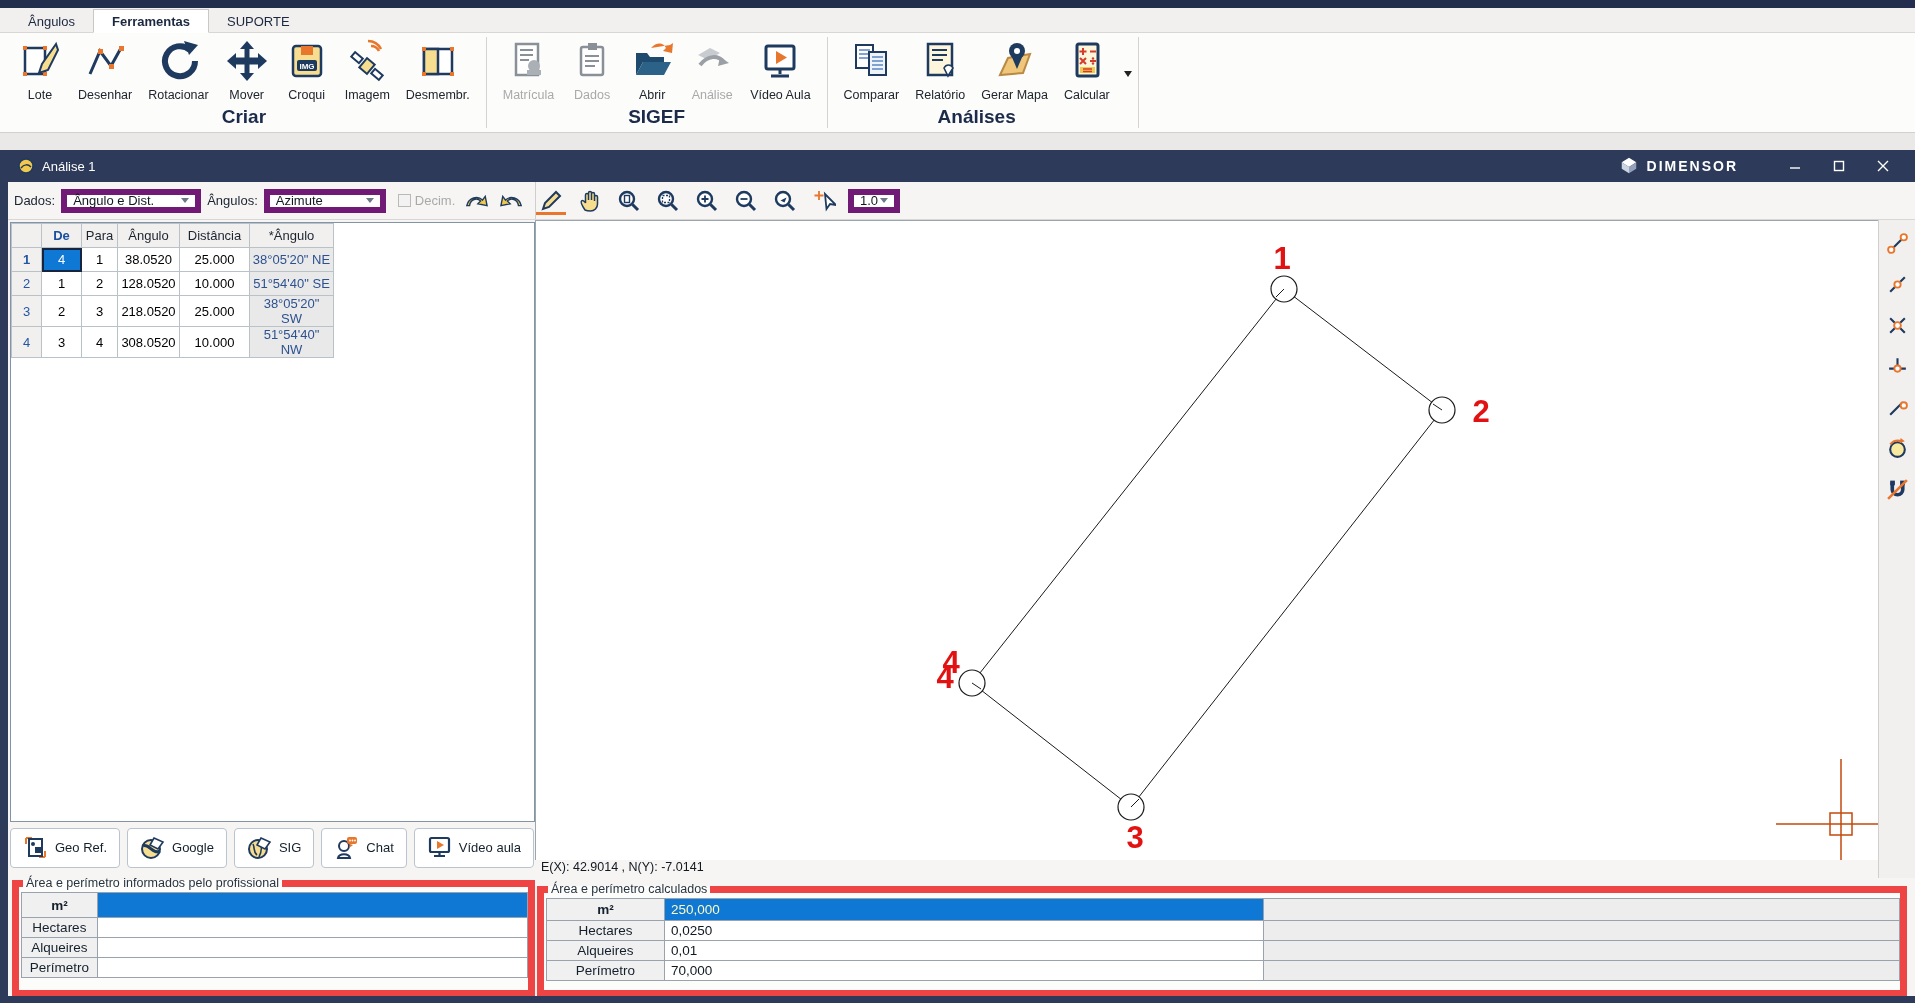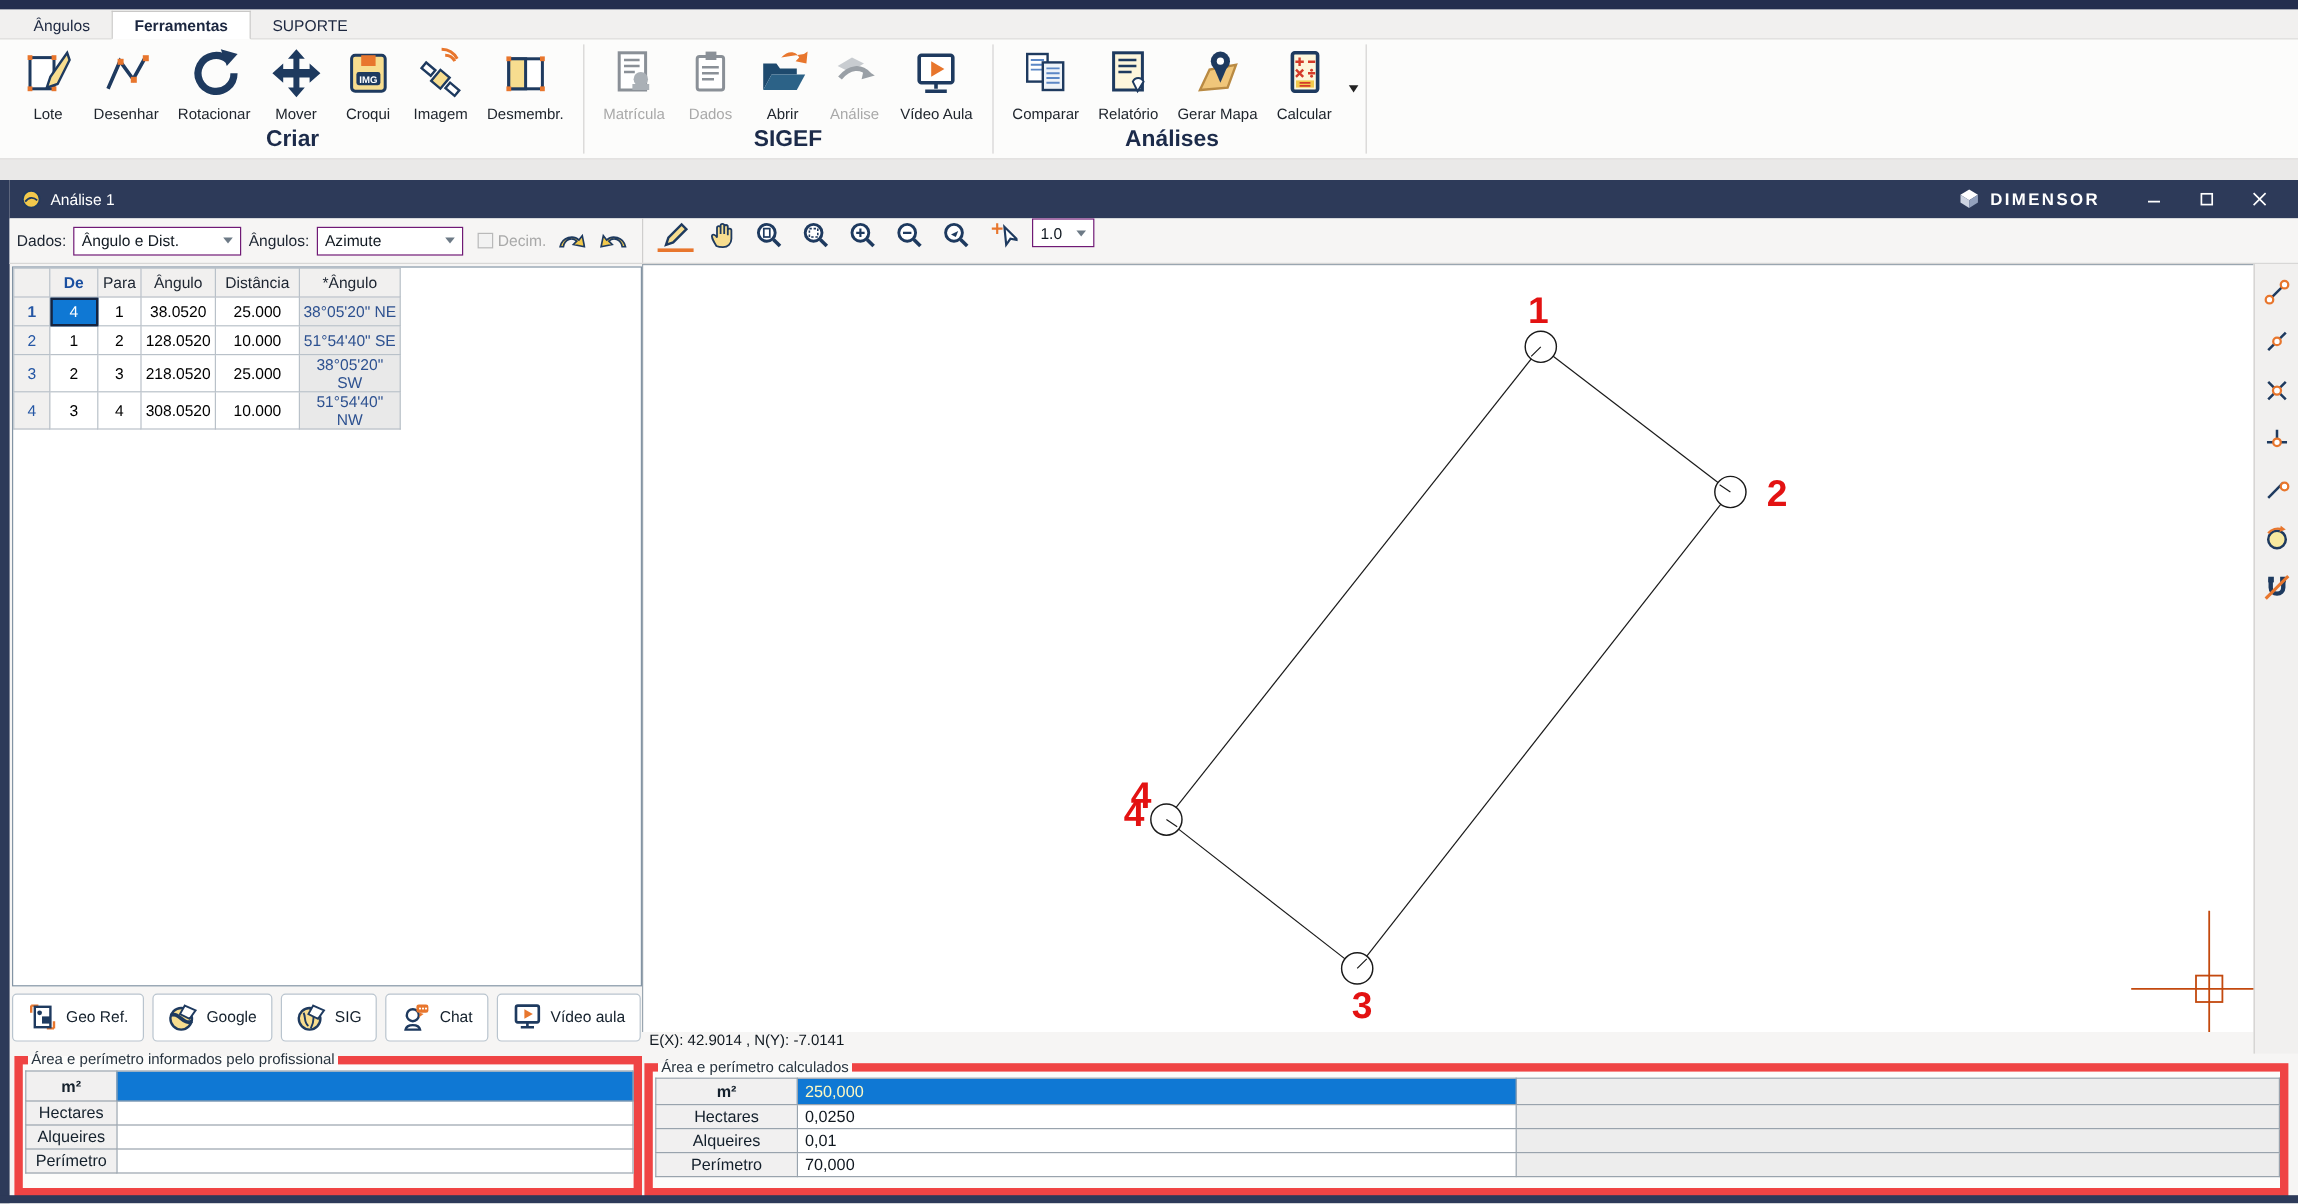--- a/index.html
+++ b/index.html
@@ -24,30 +24,30 @@
   .rsep { width:1px; background:#d4d3d2; margin:4px 4px; }
   .roverflow { align-self:center; margin:0 2px 18px 2px; width:0; height:0; border-left:4px solid transparent; border-right:4px solid transparent; border-top:6px solid #222; }
 
   .gap-strip { position:absolute; left:0; top:133px; width:1915px; height:17px; background:#eae9e8; }
 
   
   .doc { position:absolute; left:0; top:150px; width:1915px; height:853px; background:#f6f5f4; border-left:8px solid #2d3a59; }
   .doc-titlebar { position:absolute; left:0; top:0; width:1907px; height:32px; background:#2d3a59; display:flex; align-items:center; padding:0 10px; }
   .doc-title { color:#fff; font-size:13px; margin-left:8px; }
   .tb-right { margin-left:auto; display:flex; align-items:center; gap:0; }
-  .brand { display:flex; align-items:center; gap:7px; margin-right:23px; }
+  .brand { display:flex; align-items:center; gap:7px; margin-right:35px; }
   .brand-text { color:#fff; font-weight:bold; font-size:14px; letter-spacing:2px; }
   .winbtn { width:44px; height:30px; display:flex; align-items:center; justify-content:center; }
   .winbtn svg { width:12px; height:12px; }
 
   .doc-toolbar { position:absolute; left:0; top:32px; width:1907px; height:38px; background:#f6f5f4; border-bottom:1px solid #d8d7d6; display:flex; }
   .dt-left { width:527px; display:flex; align-items:center; padding-left:6px; gap:6px; }
-  .dt-right { display:flex; border-left:1px solid #cfcecd; padding-left:12px; gap:9px; }
+  .dt-right { display:flex; align-items:center; border-left:1px solid #cfcecd; gap:9px; }
   .ctl-label { font-size:13px; color:#1c2430; }
-  .combo { height:24px; background:#fff; border:1px solid #701a75; display:flex; align-items:center; font-size:13px; color:#101820; padding-left:6px; position:relative; }
+  .combo { height:24px; background:#fff; border:6px solid #701a75; display:flex; align-items:center; font-size:13px; color:#101820; padding-left:6px; position:relative; }
   .combo .chev { position:absolute; right:6px; width:0; height:0; border-left:4px solid transparent; border-right:4px solid transparent; border-top:5px solid #6d7a86; }
   .combo.w140 { width:140px; } .combo.w122 { width:122px; } .combo.w52 { width:52px; }
   .chk { display:flex; align-items:center; gap:4px; margin-left:6px; }
   .chk-box { width:13px; height:13px; background:#f2f2f2; border:1px solid #b9b9b9; }
   .chk-lab { font-size:13px; color:#a9a9a9; }
   .tool-btn { width:30px; height:28px; display:flex; align-items:center; justify-content:center; }
   .tool-btn svg { width:24px; height:24px; }
   .tool-btn.active { border-bottom:3px solid #e8762d; padding-top:3px; }
 
   

